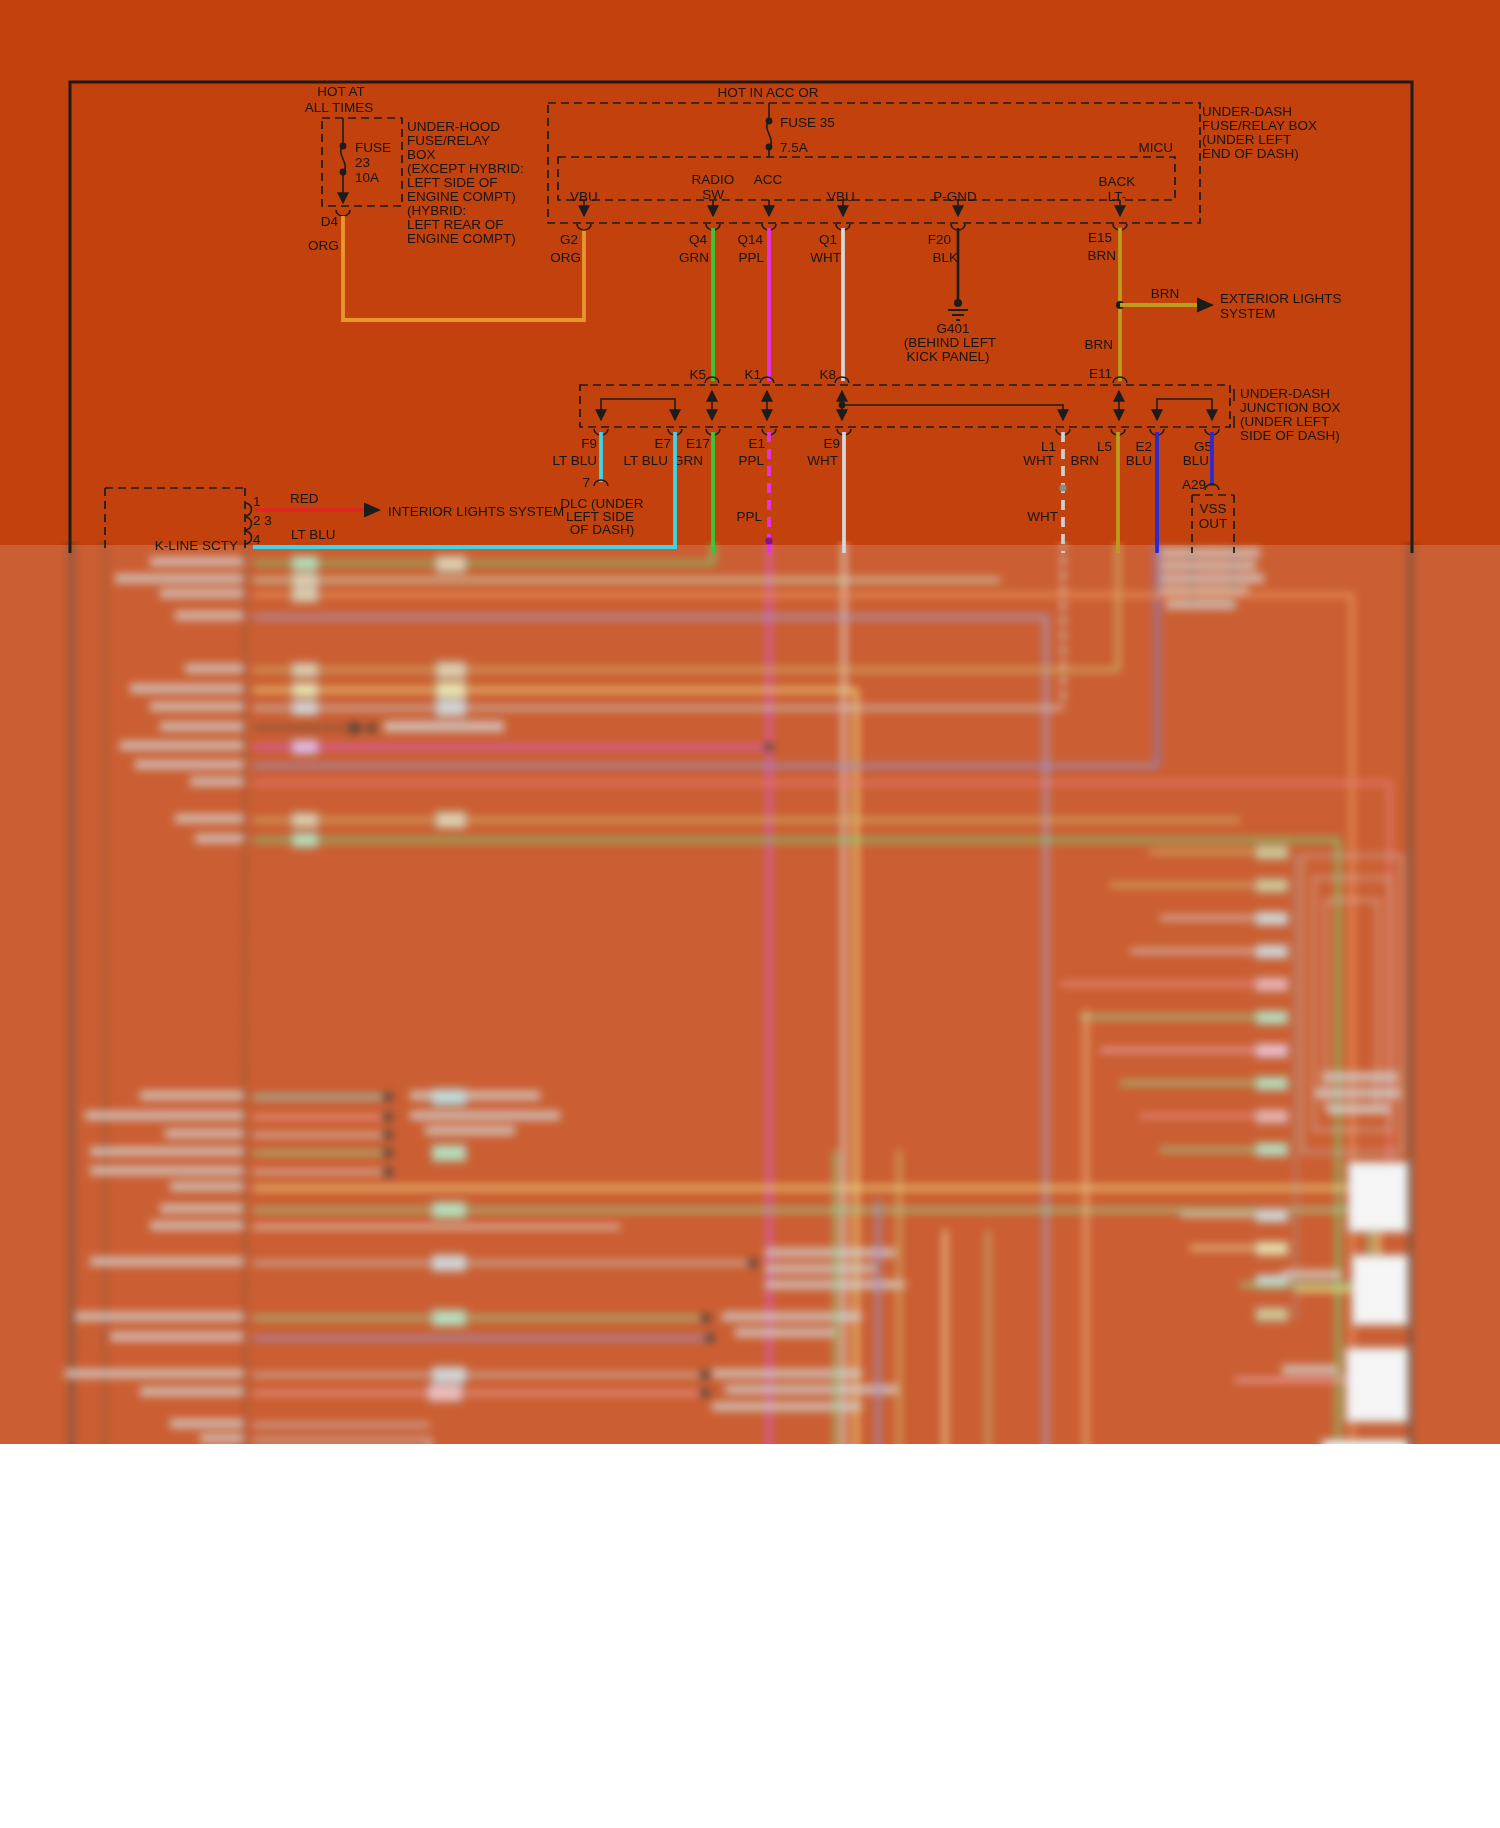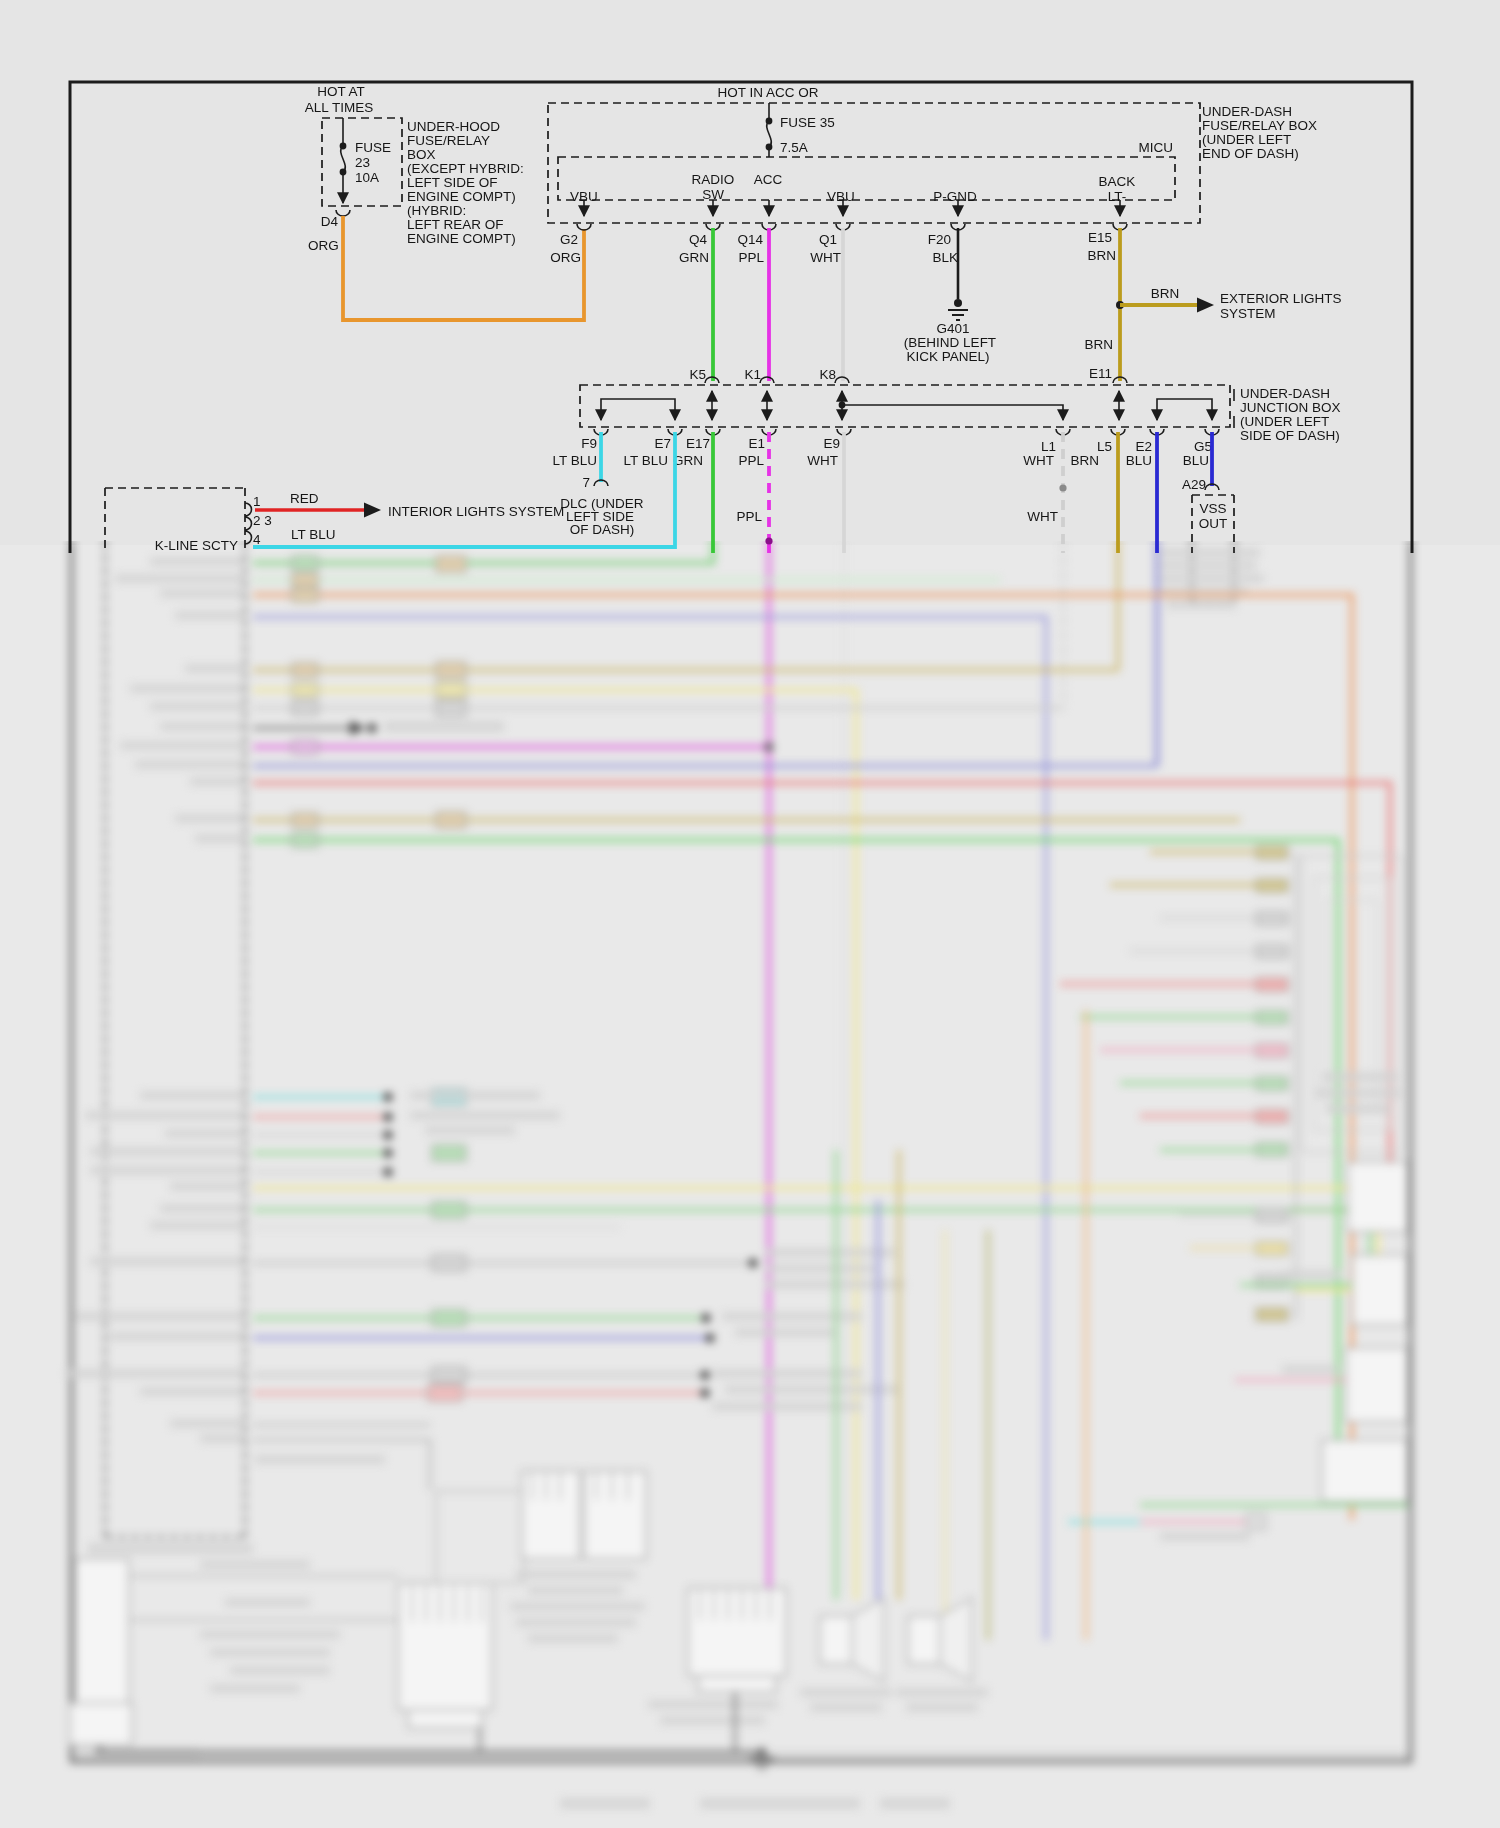--- a/index.html
+++ b/index.html
@@ -1,16 +1,16 @@
 <!DOCTYPE html>
 <html><head>
 <meta charset="utf-8">
 <style>
   html,body{margin:0;padding:0;background:#ffffff;}
-  #stage{position:relative;width:1500px;height:1828px;background:#e5e5e5;overflow:hidden;}
+  #stage{position:relative;width:1500px;height:1444px;background:#c2410c;overflow:hidden;}
   svg{position:absolute;left:0;top:0;}
   svg text{font-family:"Liberation Sans","DejaVu Sans",sans-serif;font-size:13.5px;fill:#161616;}
   .mid{text-anchor:middle}
   .end{text-anchor:end}
   .dash{fill:none;stroke:#1c1c1c;stroke-width:1.7;stroke-dasharray:8 5}
   .thin{fill:none;stroke:#1c1c1c;stroke-width:1.6}
   .wire{fill:none;stroke-linecap:butt}
   .arc{fill:none;stroke:#1c1c1c;stroke-width:1.6}
   .blob{fill:#c9c9c9;opacity:.8}
   .gbox{fill:#f3f3f3;stroke:#9a9a9a;stroke-width:1.8}

